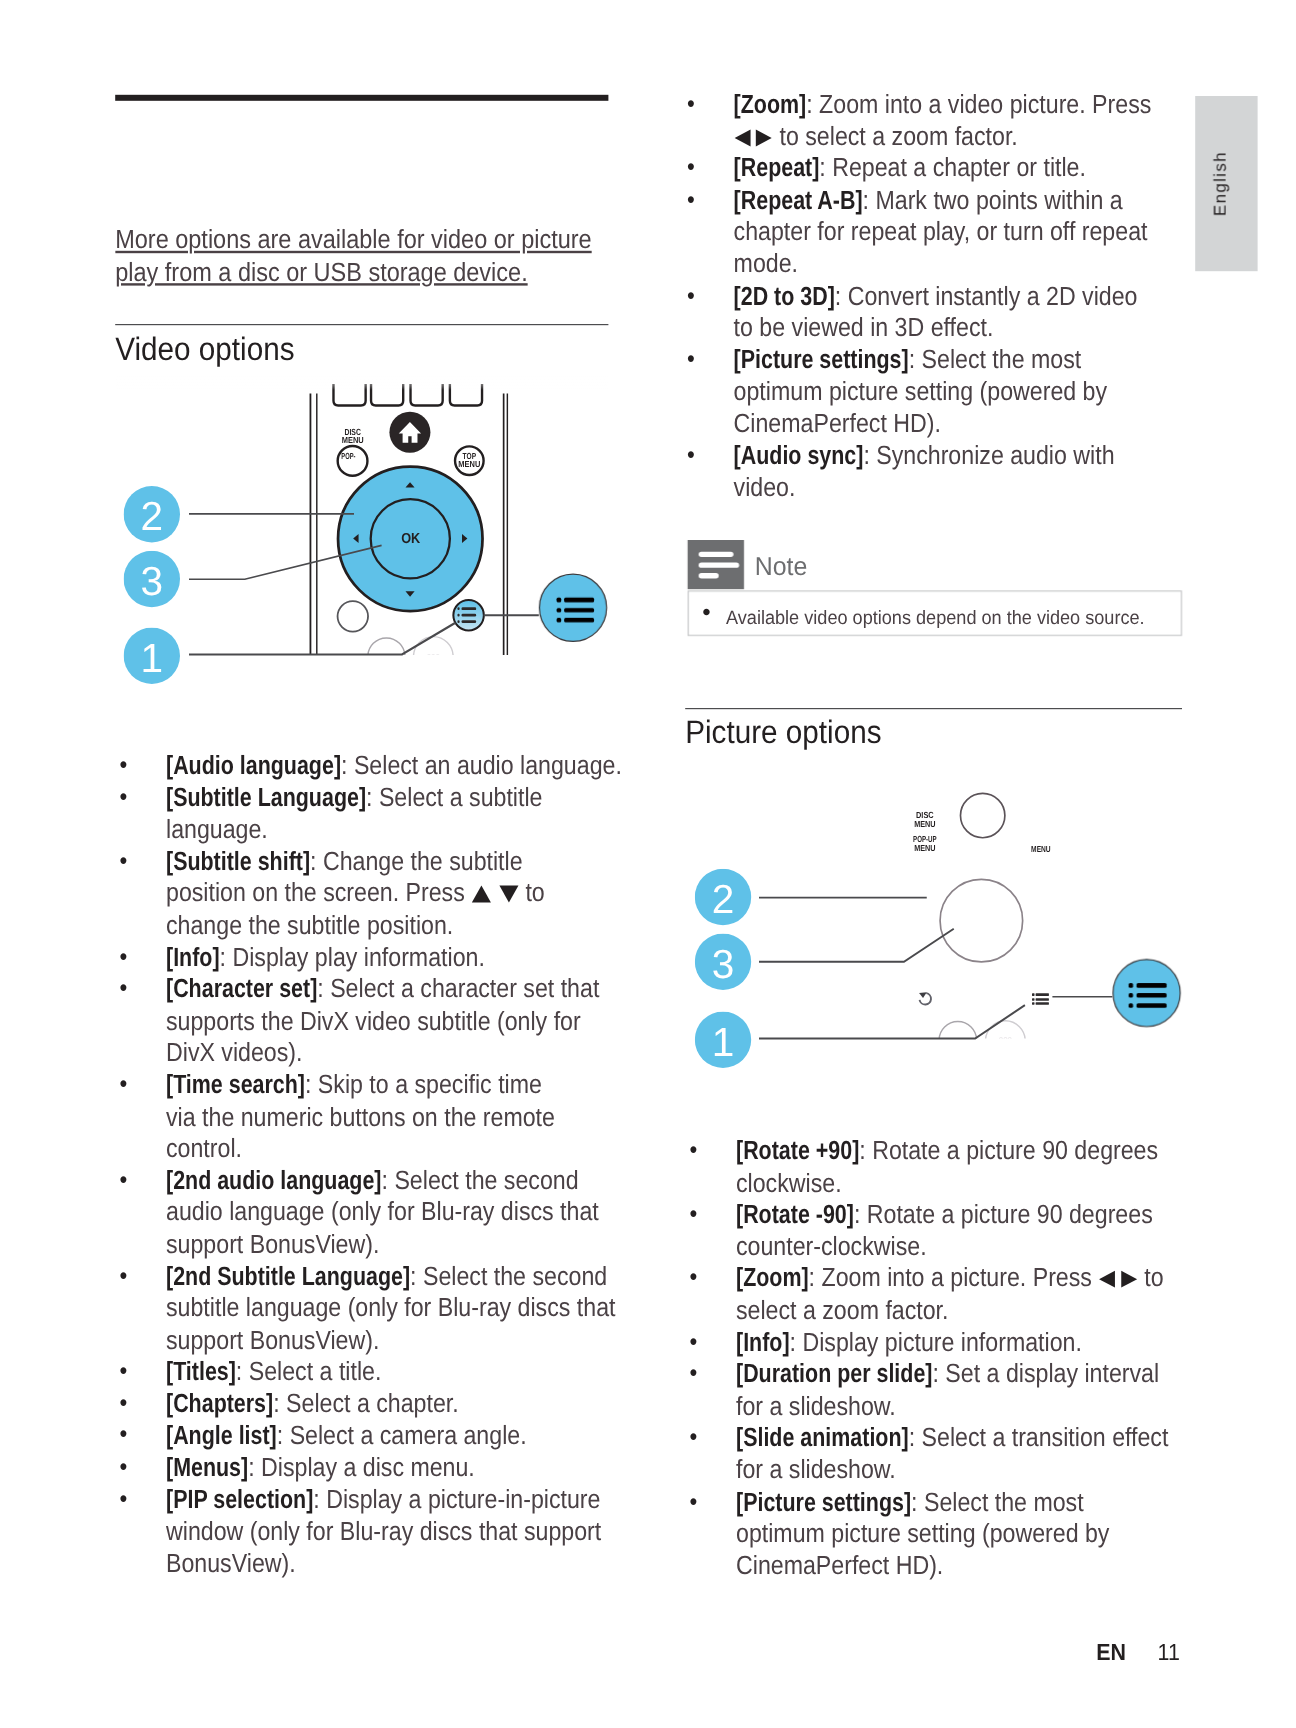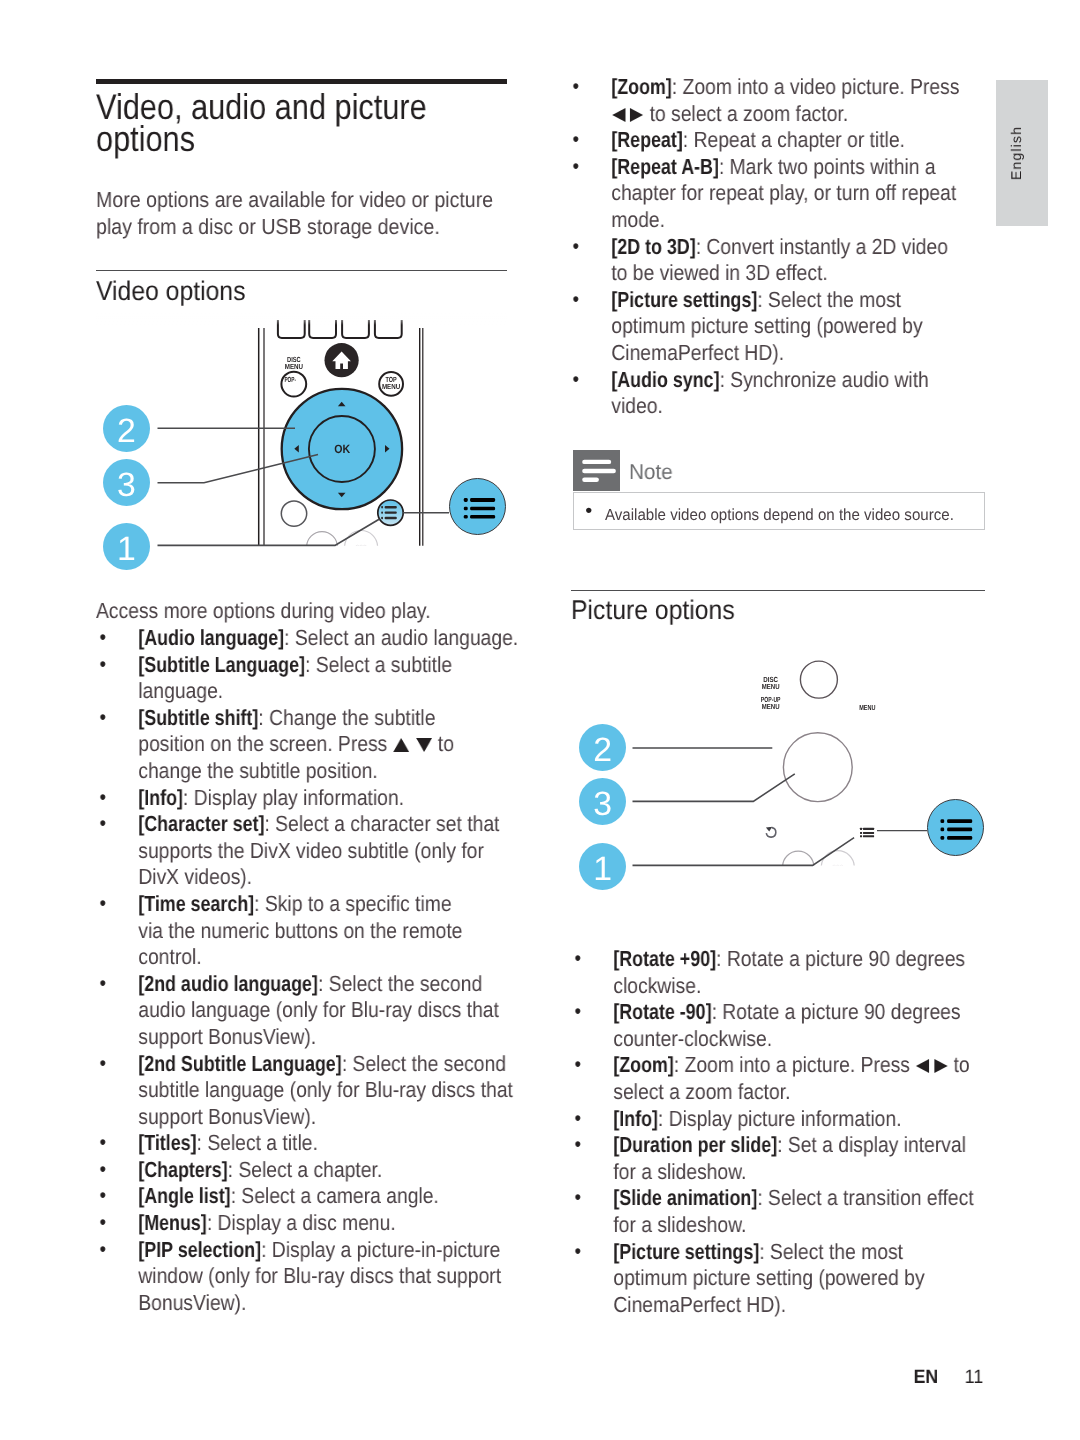--- a/index.html
+++ b/index.html
@@ -69,28 +69,22 @@
 <body>
 
 <div class="page">
 
   <div class="lang-tab">
     <span>English</span>
   </div>
 
   <div class="rule-thick" style="left:96px;top:79.4px;width:411px;height:4.7px;"></div>
 
-  <div class="h1" style="left:95.8px;top:92.2px;width:460px;">
-    <div class="sq" id="title-lines" style="transform:scaleX(0.858);width:536px;">
-        <div>Video, audio and picture</div>
-        <div>options</div>
-      </div>
-  </div>
-
-  <div class="body" style="position:absolute;left:96px;top:187px;width:411px;">
+
+  <div class="body" style="position:absolute;left:96px;top:187px;width:411px;text-decoration:underline;">
     <div class="sq" id="intro-lines" style="transform:scaleX(0.894);width:459.7px;">
         <div>More options are available for video or picture</div>
         <div>play from a disc or USB storage device.</div>
       </div>
   </div>
 
   <div class="rule-thin" style="left:96px;top:269.8px;width:411px;"></div>
   <div class="h2" style="left:96px;top:274.5px;">
     <div class="sq" style="transform:scaleX(0.913);white-space:nowrap;">Video options</div>
   </div>
@@ -199,23 +193,20 @@
           <rect x="20.1" y="27.7" width="25.0" height="3.6" rx="1.3"></rect>
           <rect x="20.1" y="35.9" width="25.0" height="3.7" rx="1.3"></rect>
           <rect x="13.8" y="19.0" width="3.9" height="3.9" rx="1.3"></rect>
           <rect x="13.8" y="27.7" width="3.9" height="3.6" rx="1.3"></rect>
           <rect x="13.8" y="35.9" width="3.9" height="3.7" rx="1.3"></rect>
         </g>
       </svg>
     </div>
   </div>
 
-  <div class="body" style="position:absolute;left:96px;top:598px;width:411px;">
-    <div class="sq" style="transform:scaleX(0.882);width:466.0px;">Access more options during video play.</div>
-  </div>
 
   <div class="body" style="position:absolute;left:96px;top:625px;width:411px;">
     <div class="sq" style="transform:scaleX(0.882);width:466.0px;">
       <ul class="bl" id="vo-list">
           <li>
             <div class="ln"><b style="display: inline-block; transform-origin: left center; transform: scaleX(0.925); margin-right: -13.4074px;">[Audio language]</b><span>: Select an audio language.</span></div>
           </li>
           <li>
             <div class="ln"><b style="display: inline-block; transform-origin: left center; transform: scaleX(0.925); margin-right: -15.3234px;">[Subtitle Language]</b><span>: Select a subtitle</span></div>
             <div class="ln"><span>language.</span></div>

